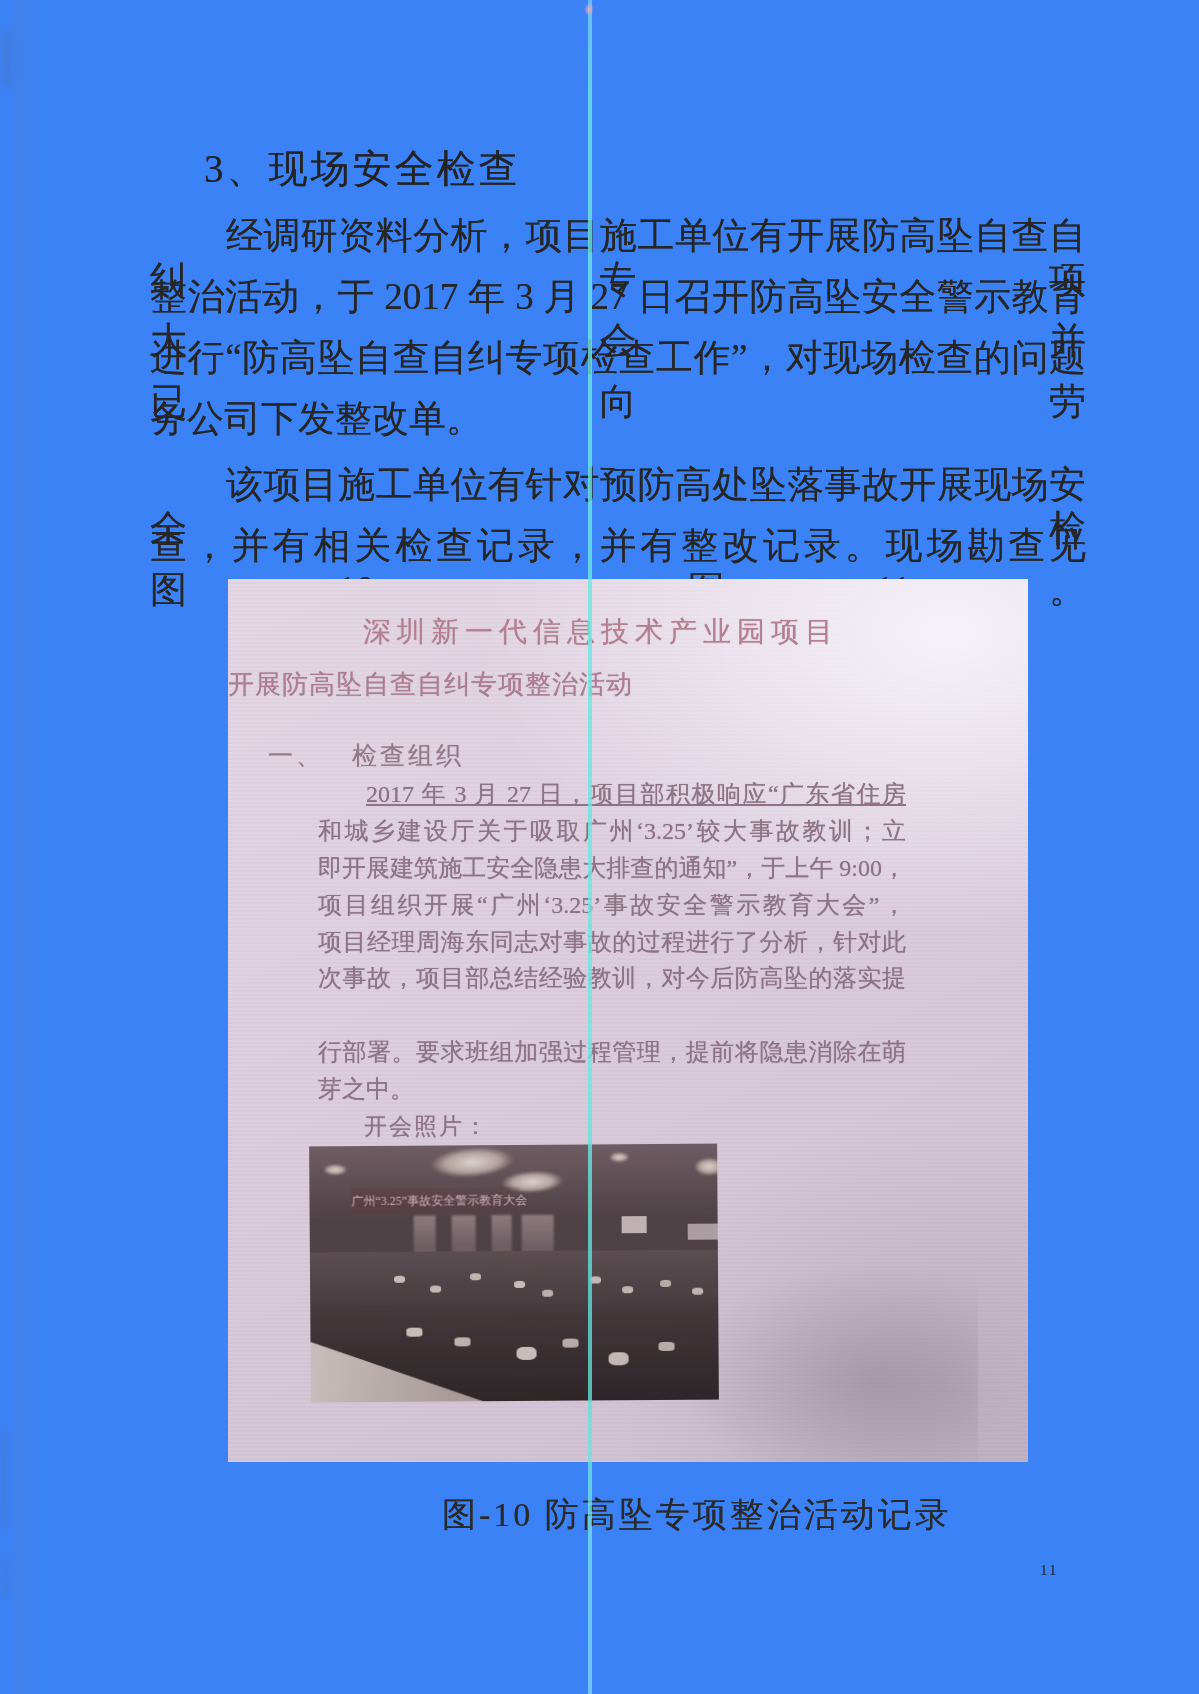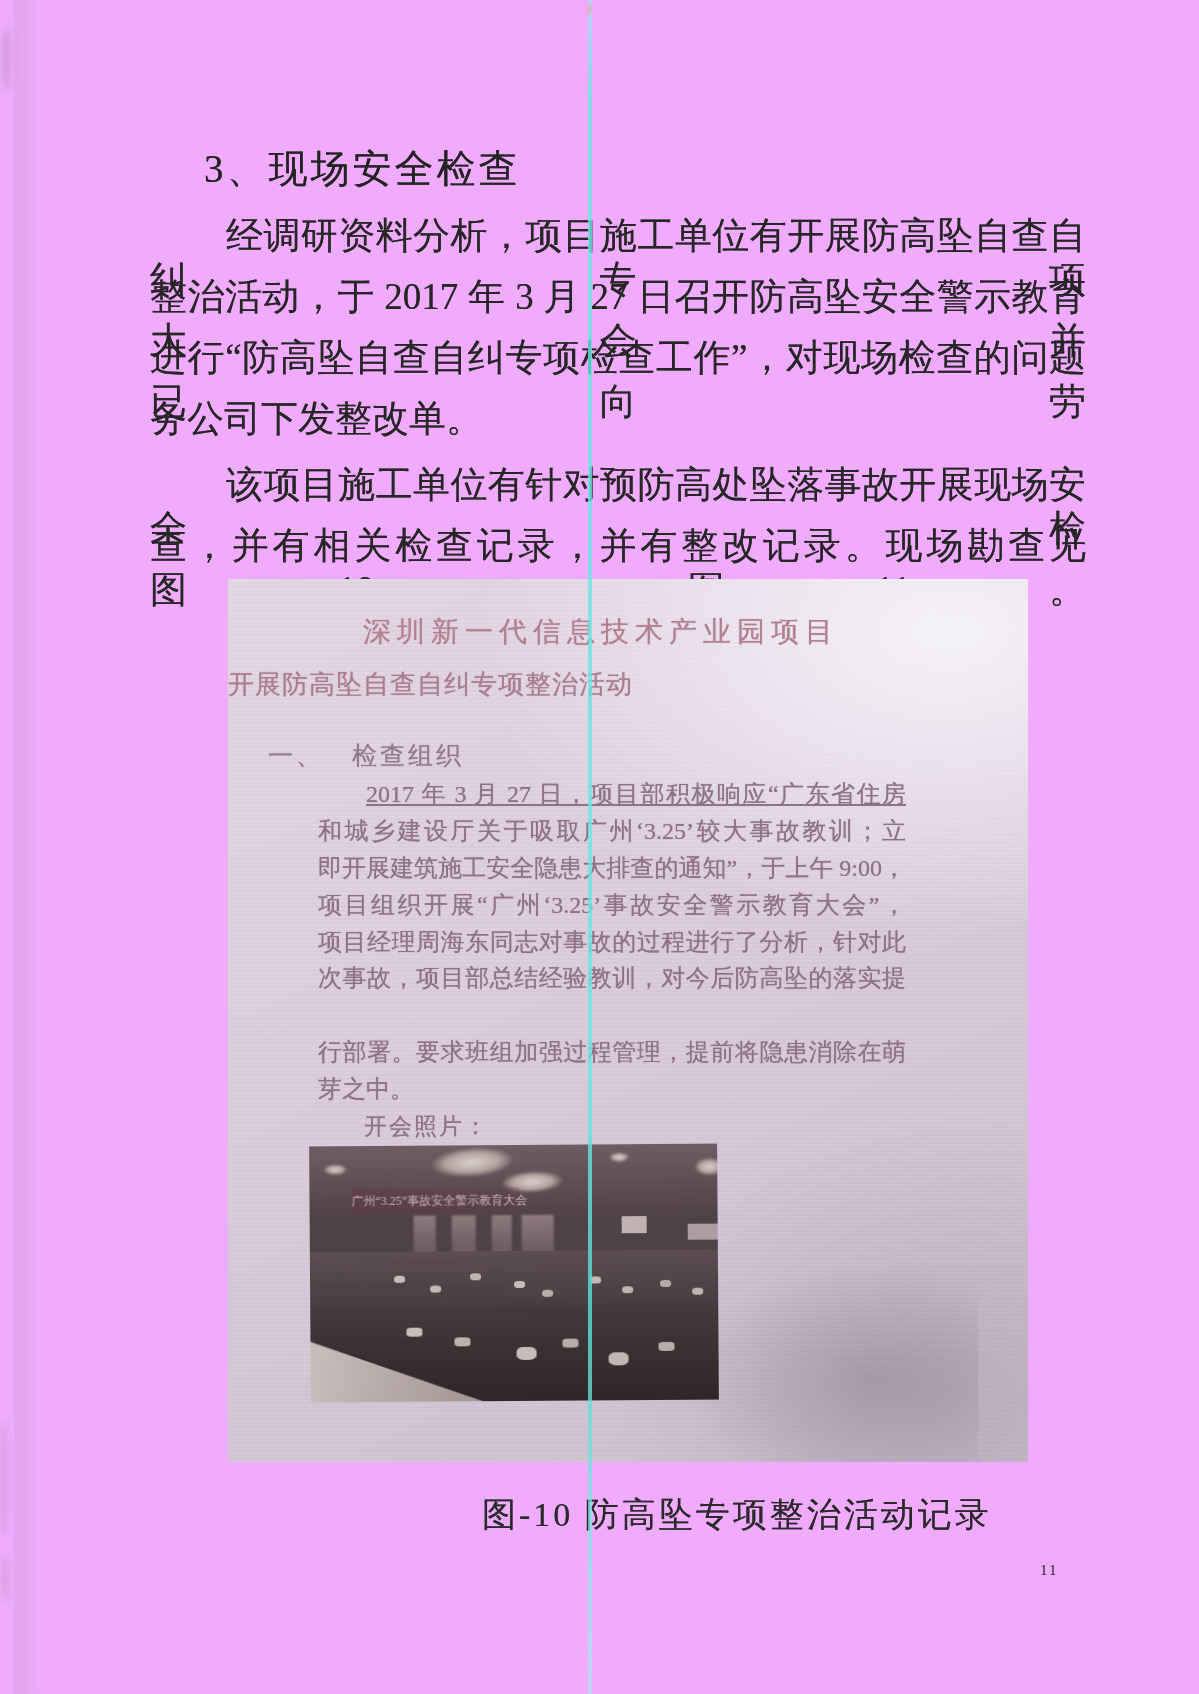--- a/index.html
+++ b/index.html
@@ -1,18 +1,18 @@
 <!DOCTYPE html>
 <html><head>
 <meta charset="utf-8">
 <style>
   html,body{margin:0;padding:0;background:#e9e9e9;}
   .page{
     position:relative;width:1199px;height:1694px;overflow:hidden;
-    background:#f0abfc;
+    background:#3b82f6;
     font-family:"Liberation Serif","DejaVu Serif",serif;
   }
   
   .edge-strip{position:absolute;left:14px;top:0;width:24px;height:100%;
     background:linear-gradient(90deg,rgba(115,115,112,.10),rgba(115,115,112,.015));}
   .smudge{position:absolute;background:rgba(100,100,98,.18);filter:blur(3px);border-radius:40%;}
   .smudge.s1{left:2px;top:28px;width:9px;height:62px;}
   .smudge.s2{left:0px;top:1424px;width:8px;height:110px;opacity:.8;}
   .smudge.s3{left:1px;top:1556px;width:9px;height:44px;opacity:.7;}
   
@@ -83,21 +83,21 @@
     background:linear-gradient(180deg,#3b3335,#262123 70%,#1f1b1d);}
   .papers2{left:96px;top:182px;width:16px;height:9px;background:#d8d1cc;border-radius:30%;
     box-shadow:48px 10px 0 #ccc4bf,112px 22px 0 2px #d8d1cc,156px 12px 0 #c6bdb8,
       204px 28px 0 2px #d2cac5,252px 16px 0 #c6bdb8;}
   .wedge{left:0;top:172px;width:172px;height:84px;
     background:linear-gradient(100deg,#dad4d0,#b2a7a3 85%);
     clip-path:polygon(0 28%,100% 100%,0 100%);}
   .ph-tint{left:0;top:0;right:0;bottom:0;background:rgba(122,86,96,.15);}
   
   .caption{position:absolute;left:442px;top:1492px;font-size:34px;letter-spacing:3px;
-    color:#2a2a2a;white-space:nowrap;text-shadow:0 0 .6px rgba(42,42,42,.7);margin-left:40px;}
+    color:#2a2a2a;white-space:nowrap;text-shadow:0 0 .6px rgba(42,42,42,.7);}
   .pagenum{position:absolute;left:1040px;top:1562px;font-size:15px;color:#232323;letter-spacing:2px;}
 </style>
 </head>
 <body>
 
 <div class="page">
 
   <div class="edge-strip"></div>
   <div class="smudge s1"></div>
   <div class="smudge s2"></div>

